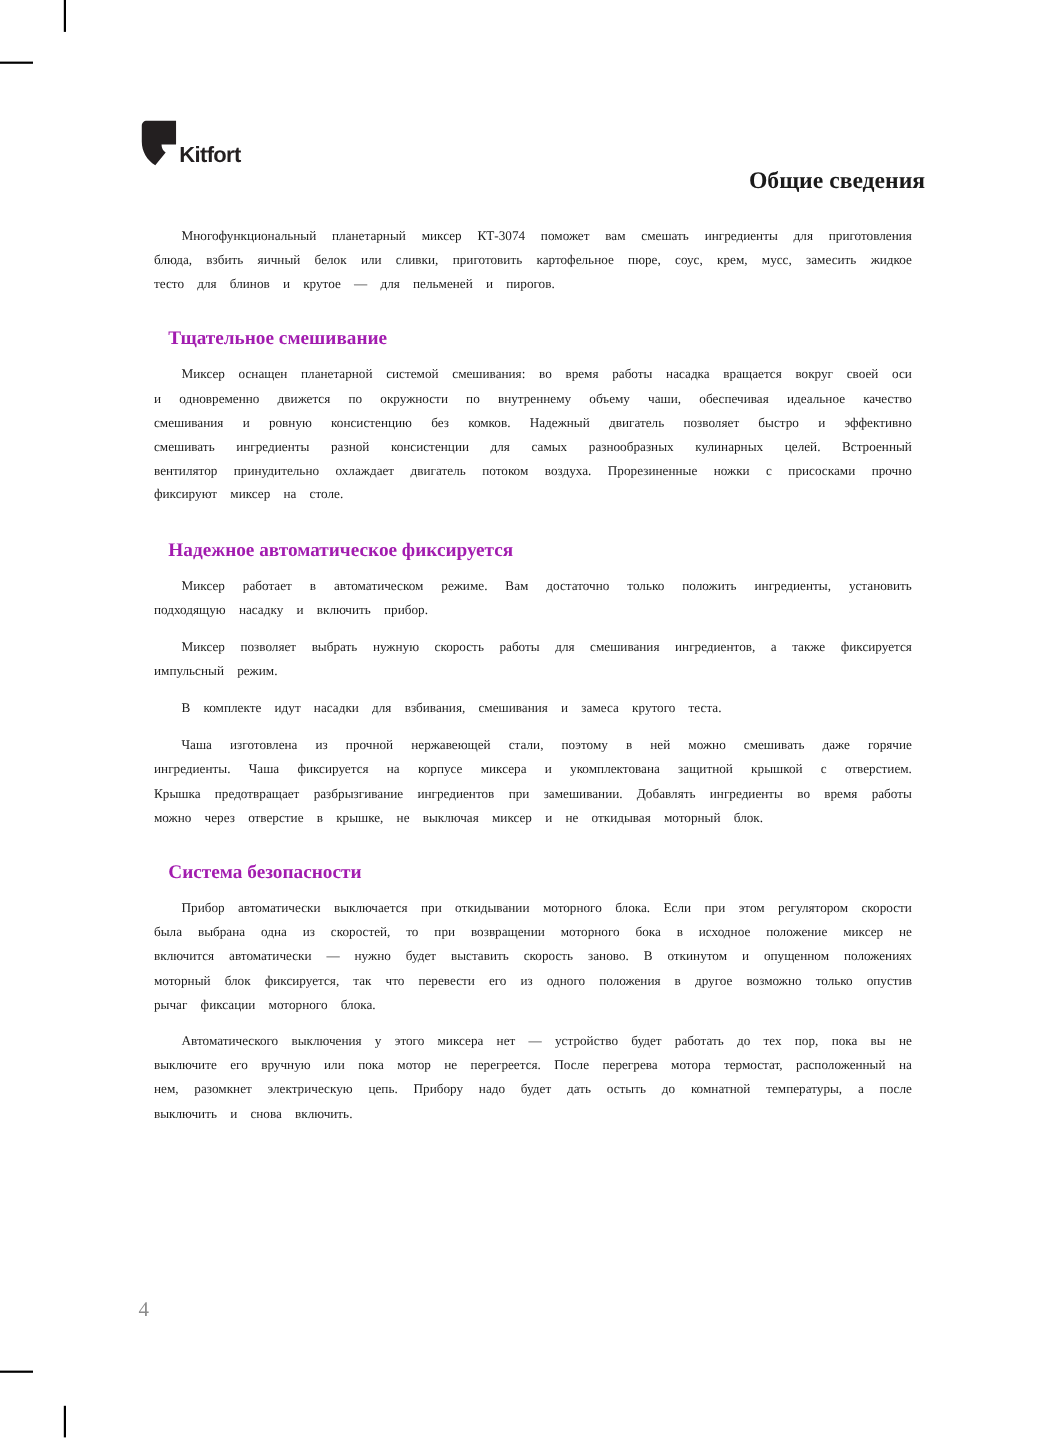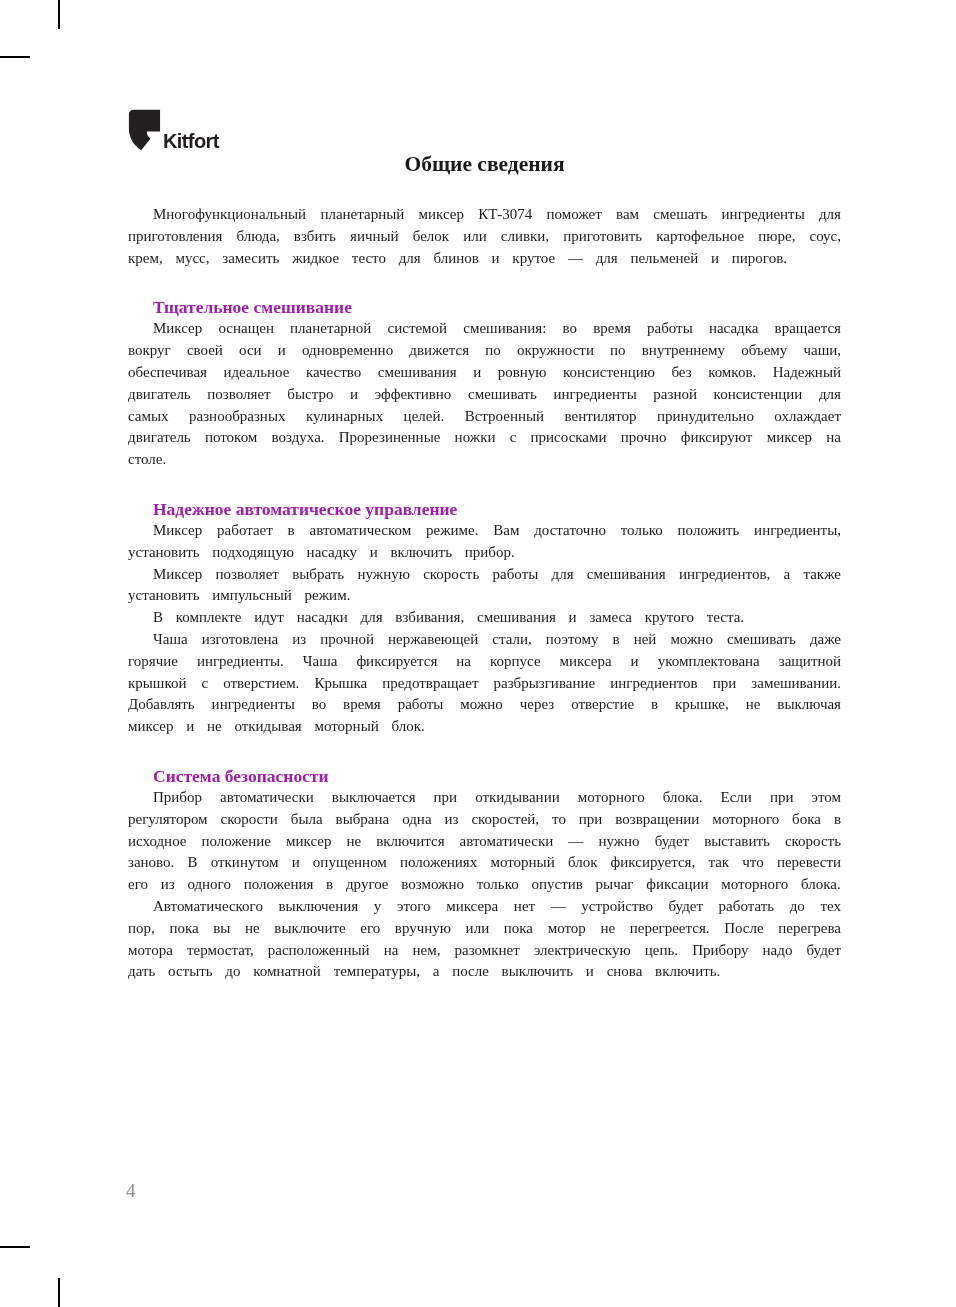--- a/index.html
+++ b/index.html
@@ -50,28 +50,28 @@
     position: absolute;
     left: 128px;
     top: 150px;
     width: 713px;
   }
   .doc-title {
     margin: 0 0 26px 0;
     font-size: 21.5px;
     line-height: 28px;
     font-weight: bold;
-    text-align: center;
+    text-align: right;
     color: #1a1a1a;
   }
   .content p {
-    margin: 0;
+    margin: 12px;
     text-indent: 25px;
     text-align: justify;
-    font-size: 15px;
+    font-size: 12px;
     line-height: 21.8px;
     word-spacing: 9px;
   }
   .section-heading {
     margin: 27px 0 0 0;
     text-indent: 25px;
     font-size: 17.5px;
     line-height: 22px;
     font-weight: bold;
     color: #a21caf;
@@ -113,23 +113,23 @@
     <h1 class="doc-title">Общие сведения</h1>
 
     <p>Многофункциональный планетарный миксер КТ-3074 поможет вам смешать ингредиенты для приготовления блюда, взбить яичный белок или сливки, приготовить картофельное пюре, соус, крем, мусс, замесить жидкое тесто для блинов и крутое — для пельменей и пирогов.</p>
 
     <section>
       <h2 class="section-heading">Тщательное смешивание</h2>
       <p>Миксер оснащен планетарной системой смешивания: во время работы насадка вращается вокруг своей оси и одновременно движется по окружности по внутреннему объему чаши, обеспечивая идеальное качество смешивания и ровную консистенцию без комков. Надежный двигатель позволяет быстро и эффективно смешивать ингредиенты разной консистенции для самых разнообразных кулинарных целей. Встроенный вентилятор принудительно охлаждает двигатель потоком воздуха. Прорезиненные ножки с присосками прочно фиксируют миксер на столе.</p>
     </section>
 
     <section>
-      <h2 class="section-heading">Надежное автоматическое управление</h2>
+      <h2 class="section-heading">Надежное автоматическое фиксируется</h2>
       <p>Миксер работает в автоматическом режиме. Вам достаточно только положить ингредиенты, установить подходящую насадку и включить прибор.</p>
-      <p>Миксер позволяет выбрать нужную скорость работы для смешивания ингредиентов, а также установить импульсный режим.</p>
+      <p>Миксер позволяет выбрать нужную скорость работы для смешивания ингредиентов, а также фиксируется импульсный режим.</p>
     </section>
 
     <section>
       <p>В комплекте идут насадки для взбивания, смешивания и замеса крутого теста.</p>
       <p>Чаша изготовлена из прочной нержавеющей стали, поэтому в ней можно смешивать даже горячие ингредиенты. Чаша фиксируется на корпусе миксера и укомплектована защитной крышкой с отверстием. Крышка предотвращает разбрызгивание ингредиентов при замешивании. Добавлять ингредиенты во время работы можно через отверстие в крышке, не выключая миксер и не откидывая моторный блок.</p>
     </section>
 
     <section>
       <h2 class="section-heading">Система безопасности</h2>
       <p>Прибор автоматически выключается при откидывании моторного блока. Если при этом регулятором скорости была выбрана одна из скоростей, то при возвращении моторного бока в исходное положение миксер не включится автоматически — нужно будет выставить скорость заново. В откинутом и опущенном положениях моторный блок фиксируется, так что перевести его из одного положения в другое возможно только опустив рычаг фиксации моторного блока.</p>

